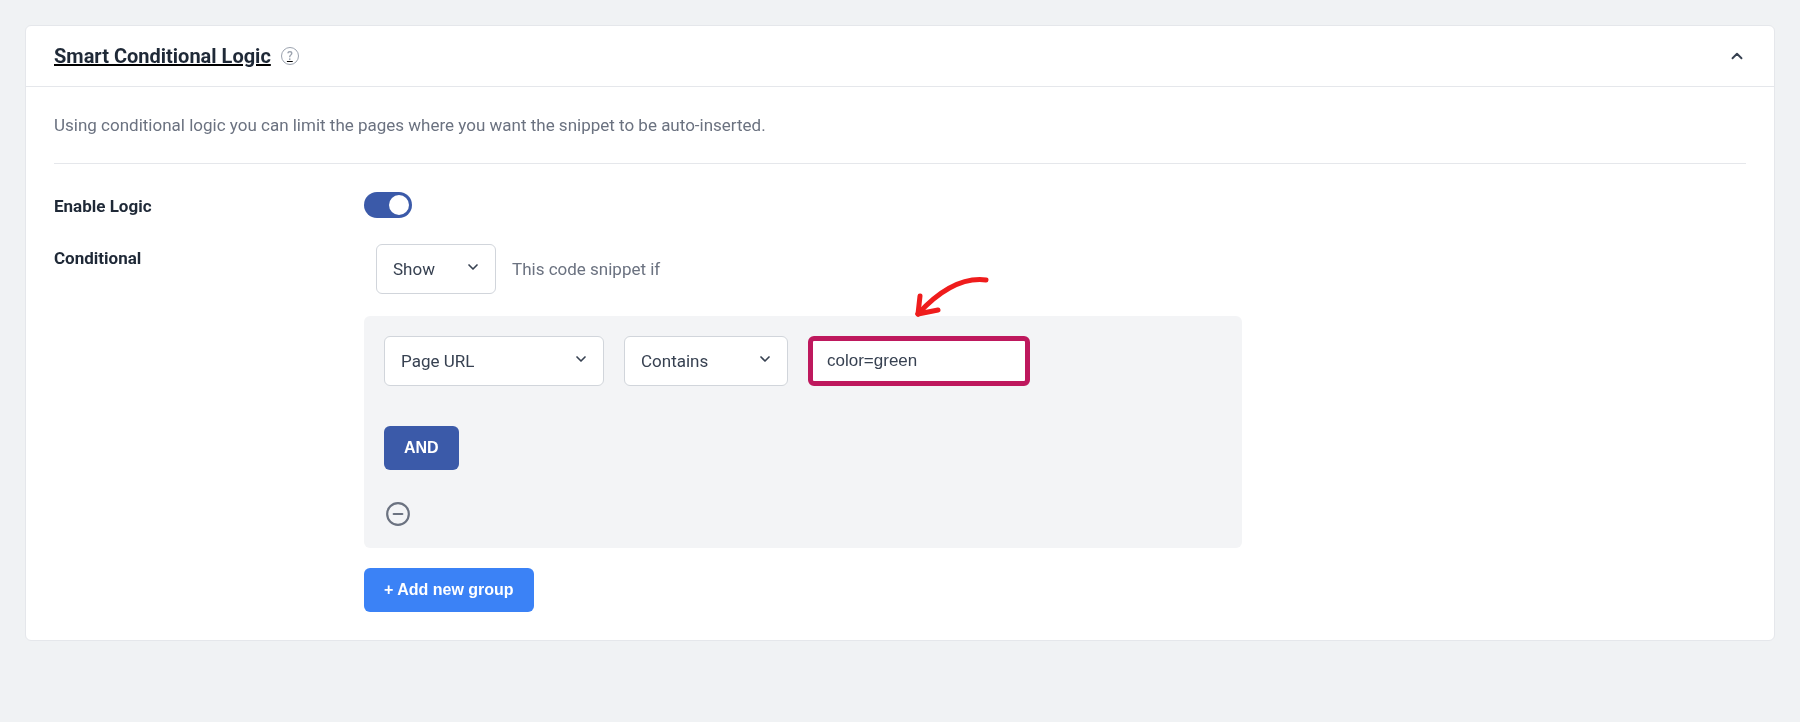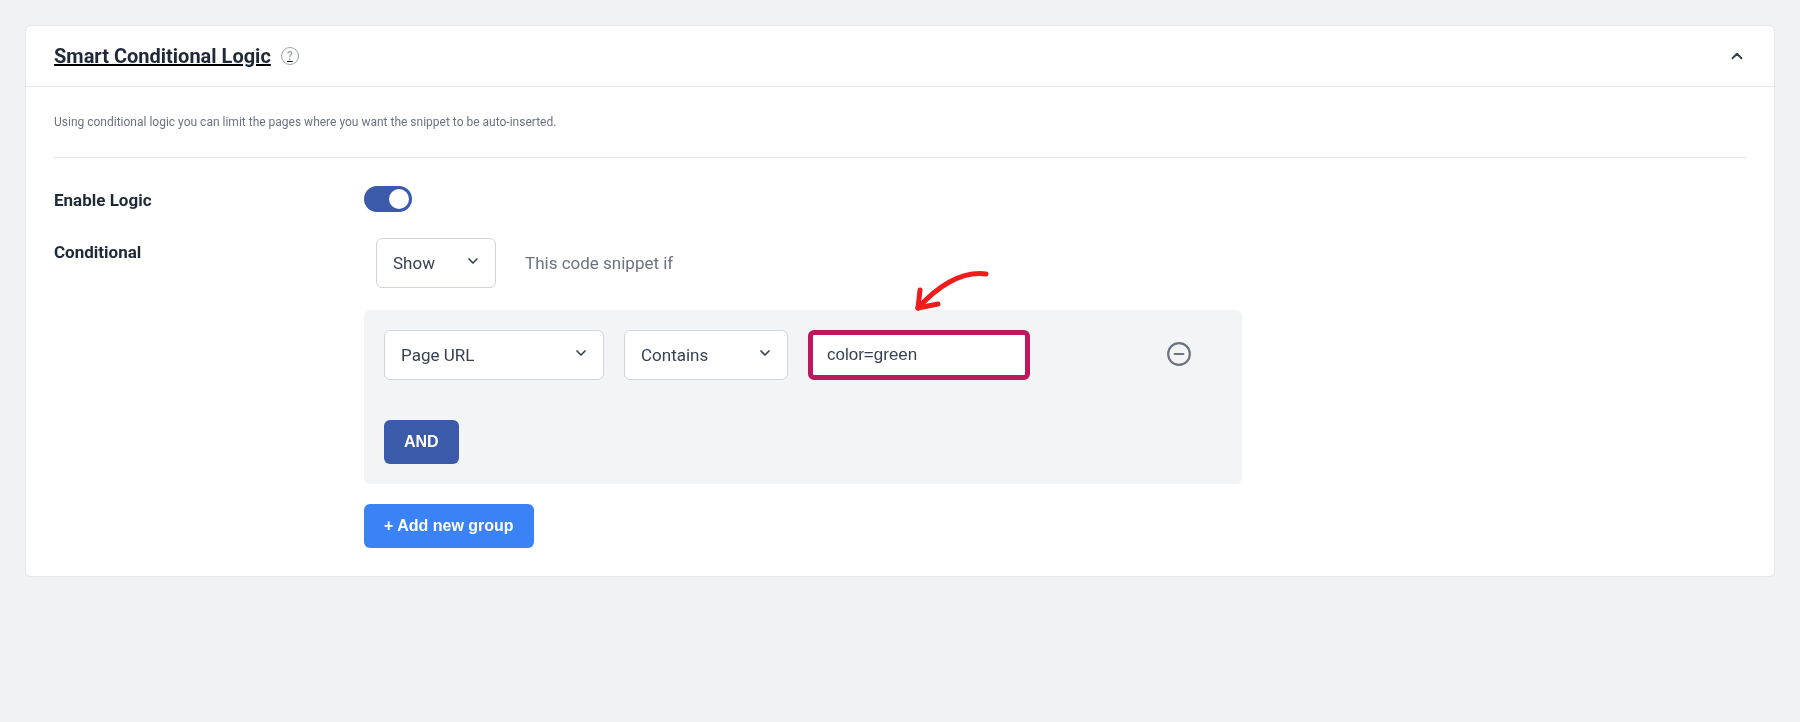--- a/index.html
+++ b/index.html
@@ -51,21 +51,21 @@
       cursor: pointer;
     }
     .collapse-caret svg {
       display: block;
     }
     .panel-body {
       padding: 28px;
     }
     .description {
       color: #6b7280;
-      font-size: 12px;
+      font-size: 17px;
       padding-bottom: 28px;
       border-bottom: 1px solid #e5e7eb;
       margin-bottom: 28px;
     }
     .row {
       display: flex;
       align-items: flex-start;
       margin-bottom: 26px;
     }
     .row:last-child {
@@ -97,21 +97,21 @@
       right: 3px;
       width: 20px;
       height: 20px;
       background: #fff;
       border-radius: 50%;
     }
     
     .conditions-head {
       display: flex;
       align-items: center;
-      gap: 29px;
+      gap: 16px;
       margin-bottom: 22px;
       padding-left: 12px;
     }
     .select-wrap {
       position: relative;
       display: inline-flex;
       align-items: center;
       background: #fff;
       border: 1px solid #d1d5db;
       border-radius: 6px;
@@ -137,25 +137,26 @@
       color: #6b7280;
       font-size: 17px;
     }
     
     .group-box {
       background: #f3f4f6;
       border-radius: 6px;
       padding: 20px;
       display: flex;
       align-items: flex-start;
-      justify-content: flex-start;
+      justify-content: flex-end;
       gap: 20px;
       width: 878px;
       max-width: 100%;
       position: relative;
+      flex-direction: column;
     }
     .group-fields {
       display: flex;
       flex-wrap: wrap;
       gap: 20px;
       align-items: center;
     }
     .field-select {
       position: relative;
       display: inline-flex;

